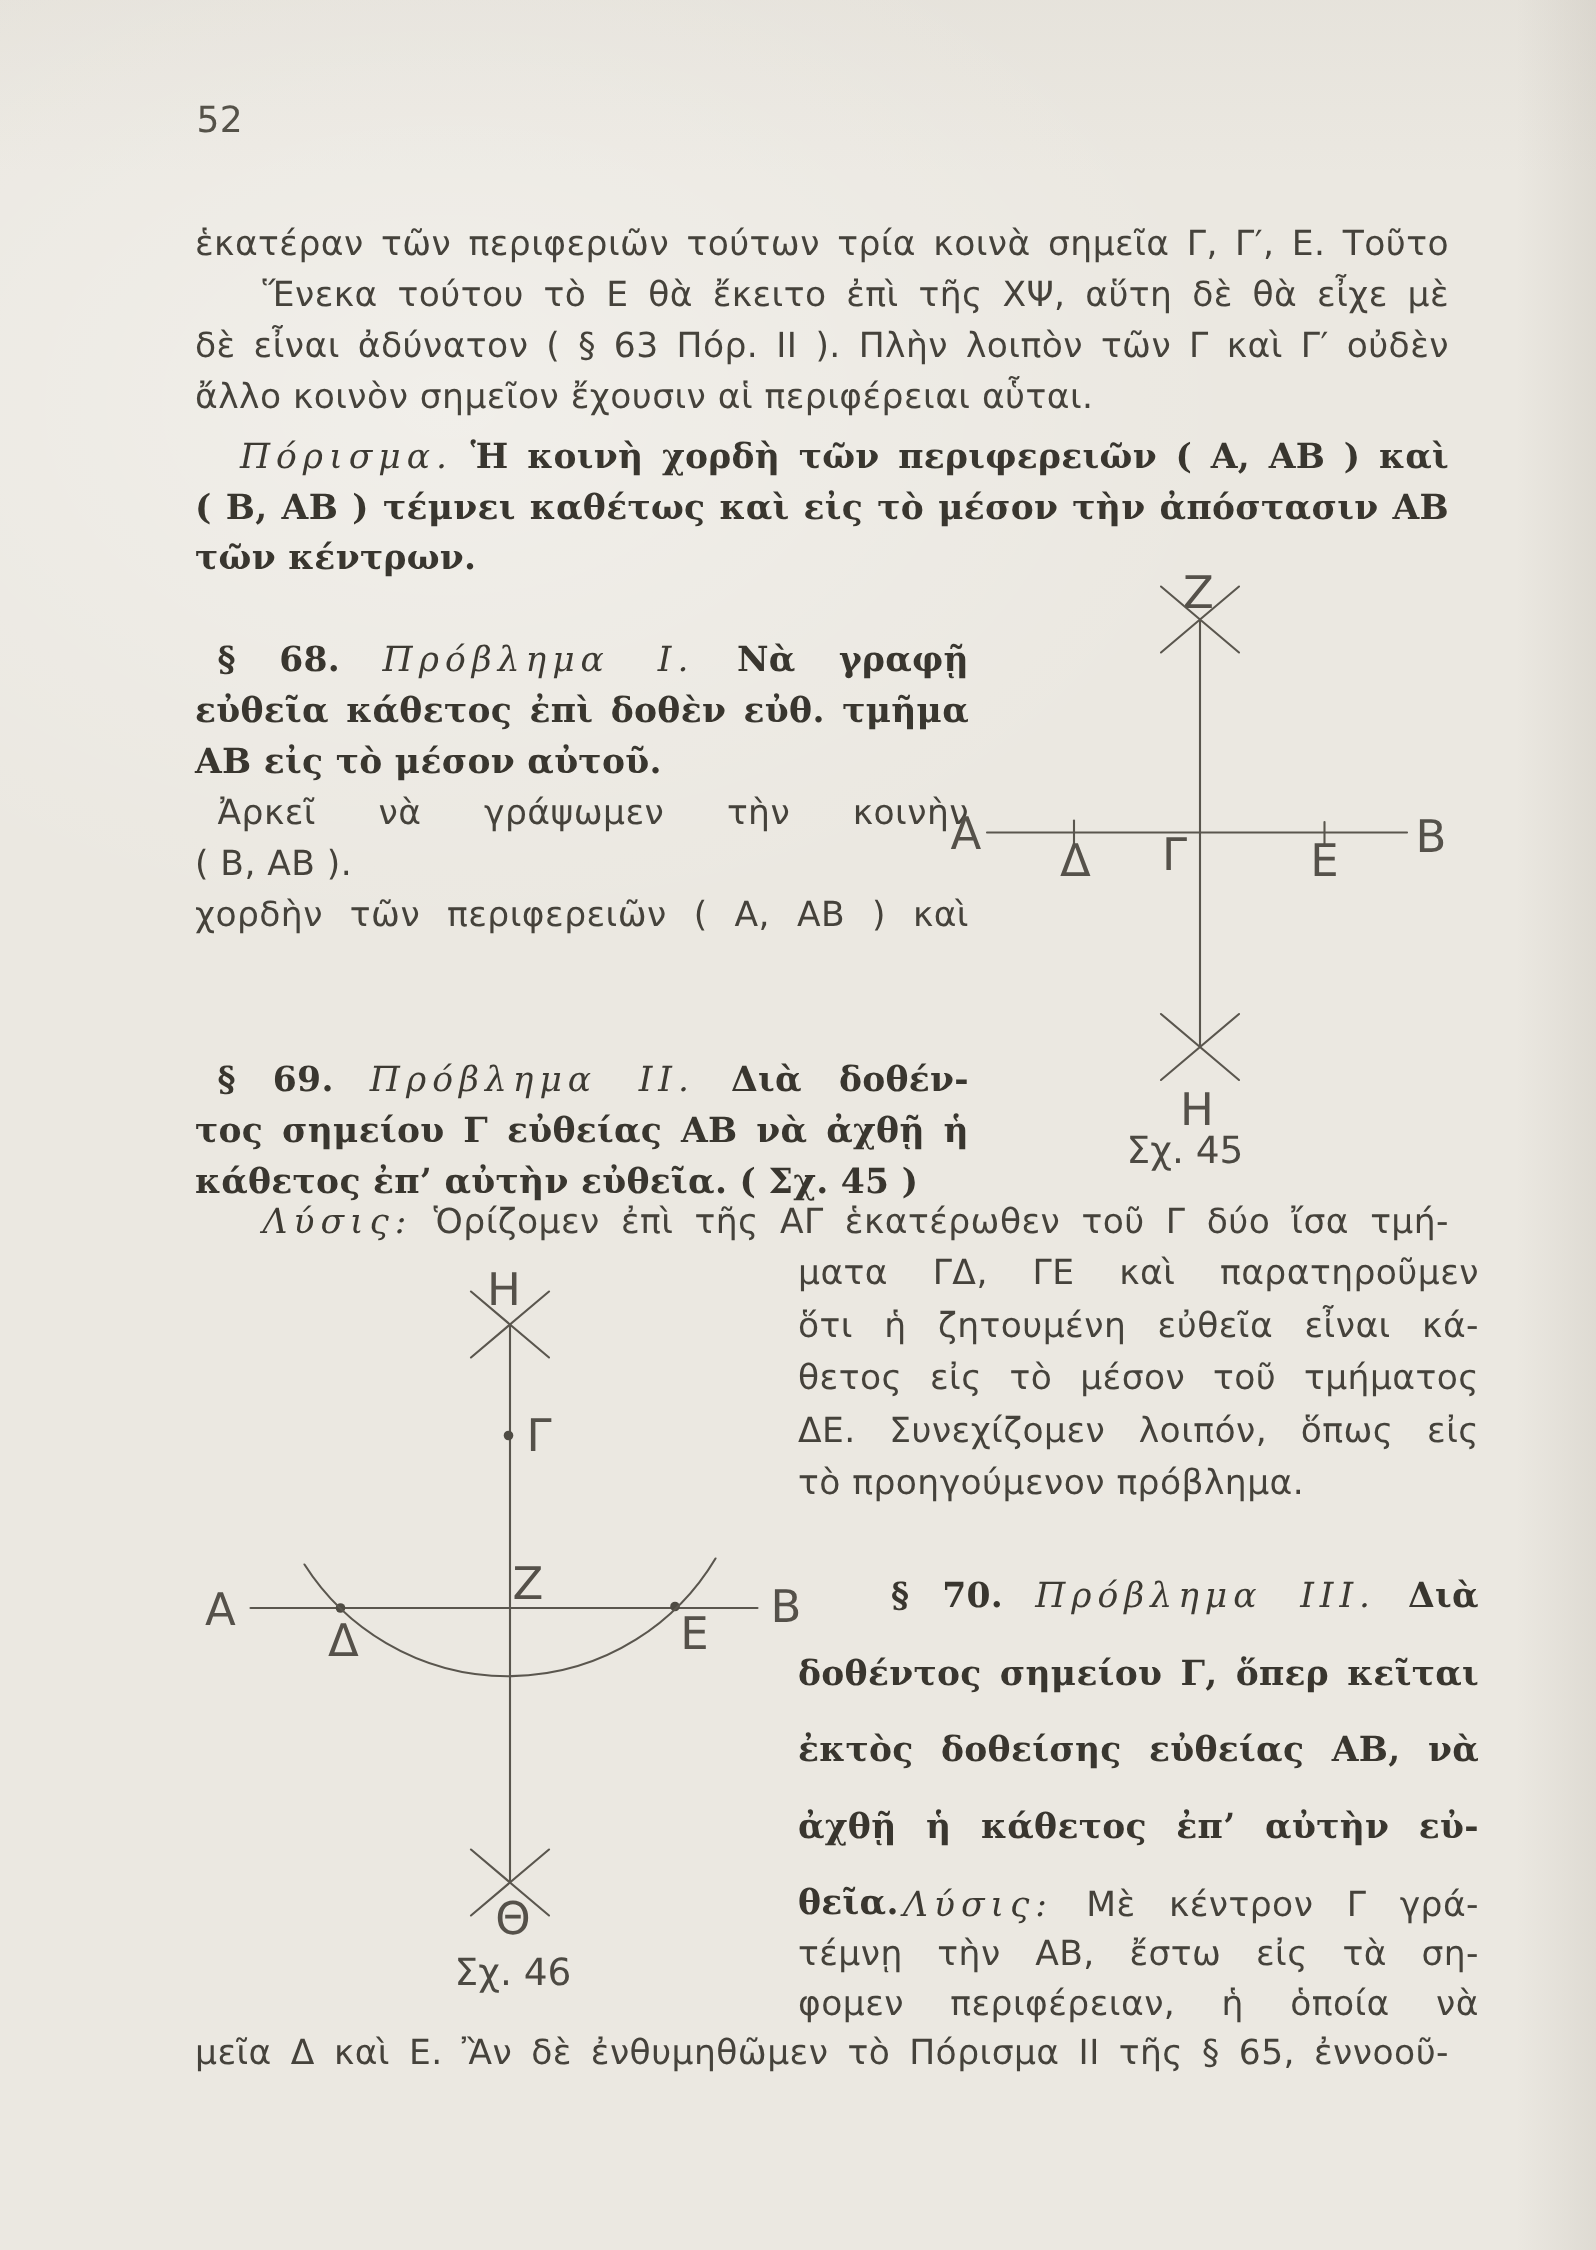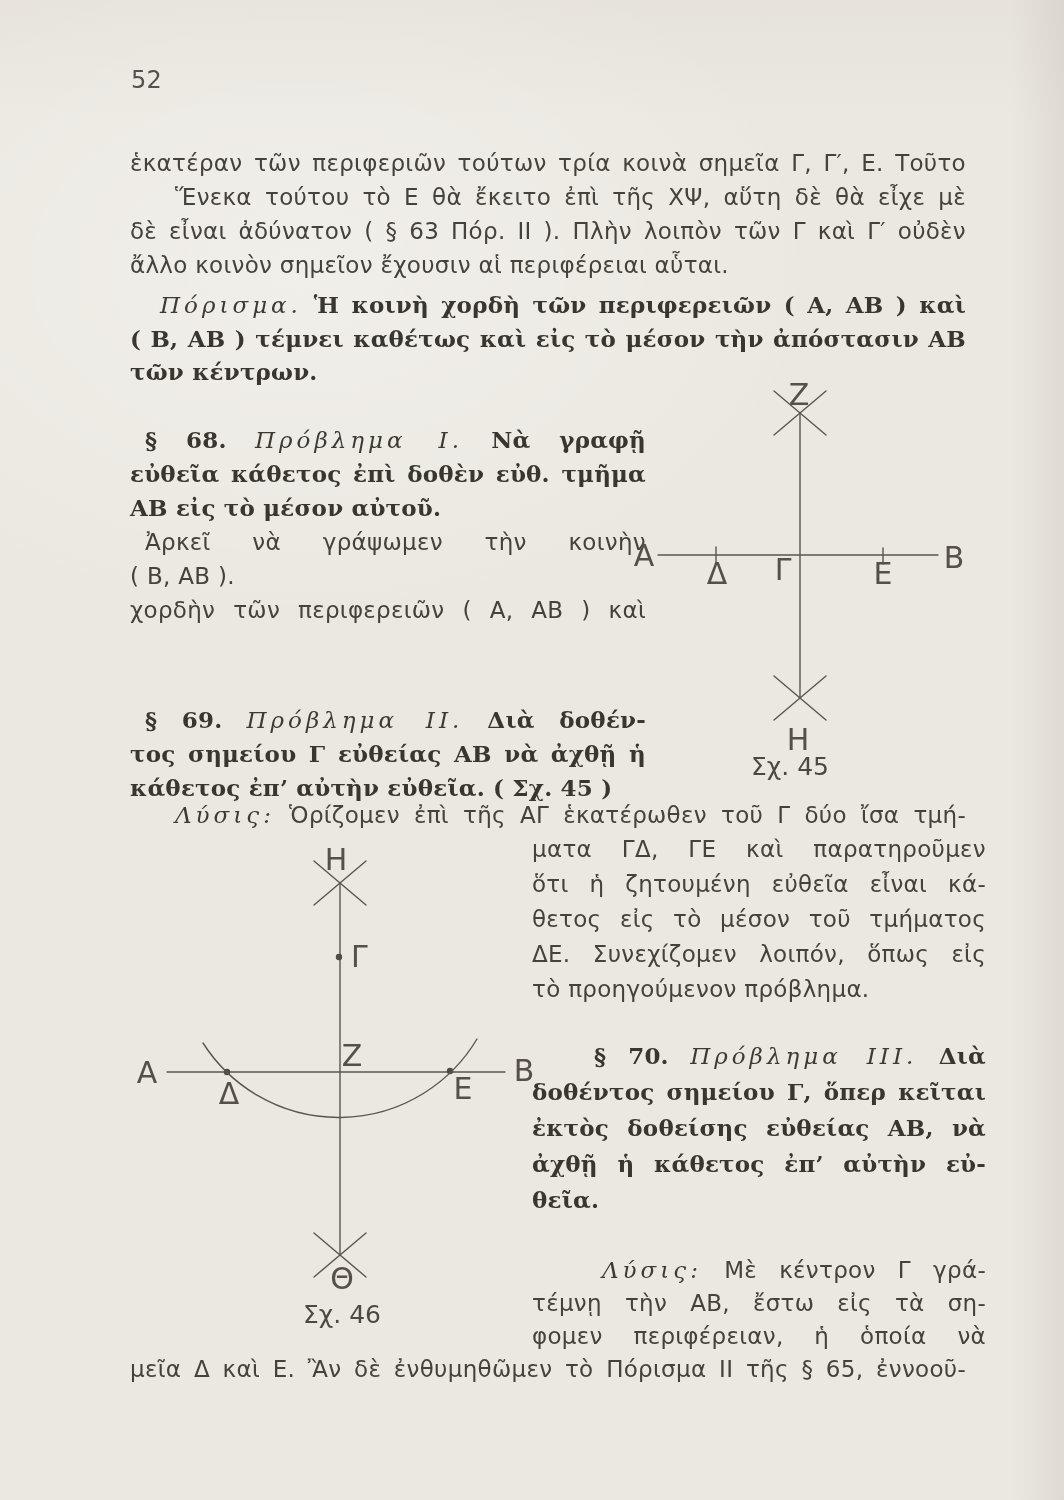--- a/index.html
+++ b/index.html
@@ -15,21 +15,21 @@
       #ebe8e1;
     font-family: "DejaVu Sans", sans-serif;
     color: #45423b;
     font-size: 23px;
     letter-spacing: 0.3px;
   }
   .blk { position: absolute; }
   .ln { line-height: 34px; min-height: 34px; }
   .lh33 .ln { line-height: 33px; min-height: 33px; }
   .lh35 .ln { line-height: 35px; min-height: 35px; }
-  .lh36 .ln { line-height: 36px; min-height: 36px; }
+  .lh36 .ln { line-height: 51px; min-height: 36px; }
   .j { text-align: justify; text-align-last: justify; }
   .i15 { text-indent: 15px; }
   .i30 { text-indent: 30px; }
   .i45 { text-indent: 45px; }
   .i62 { text-indent: 62px; }
   .i70 { text-indent: 70px; }
   .bold {
     font-family: "DejaVu Serif", serif;
     font-weight: bold;
     color: #39362f;

